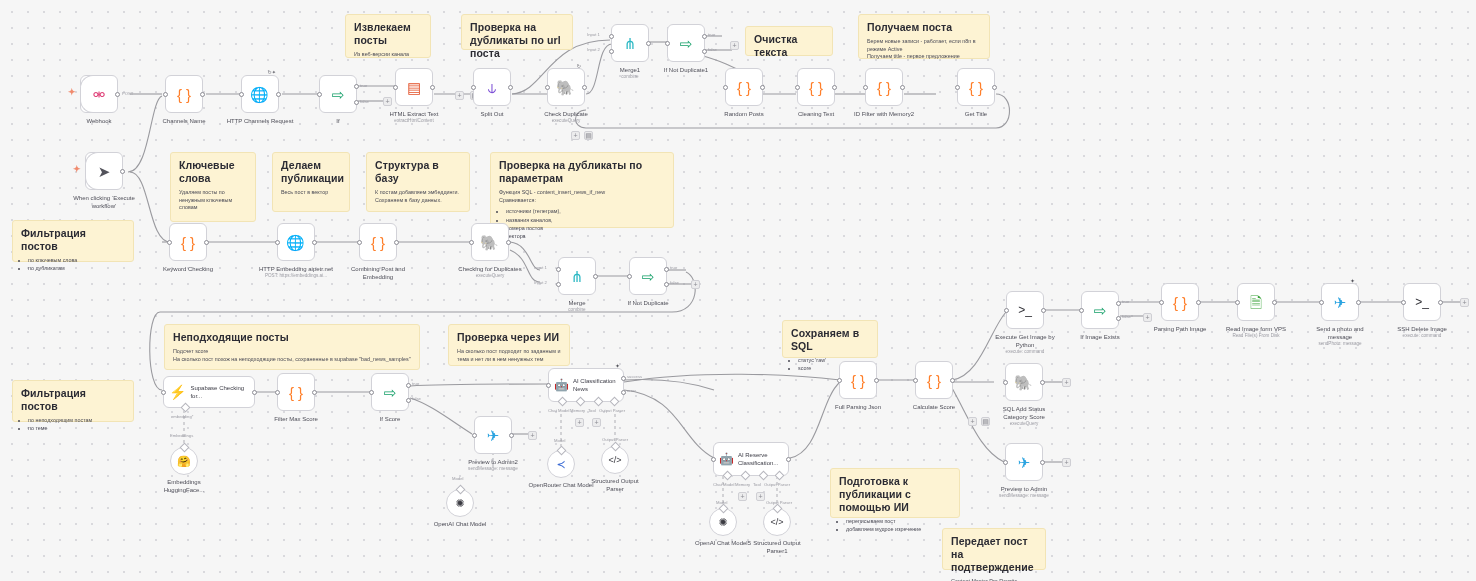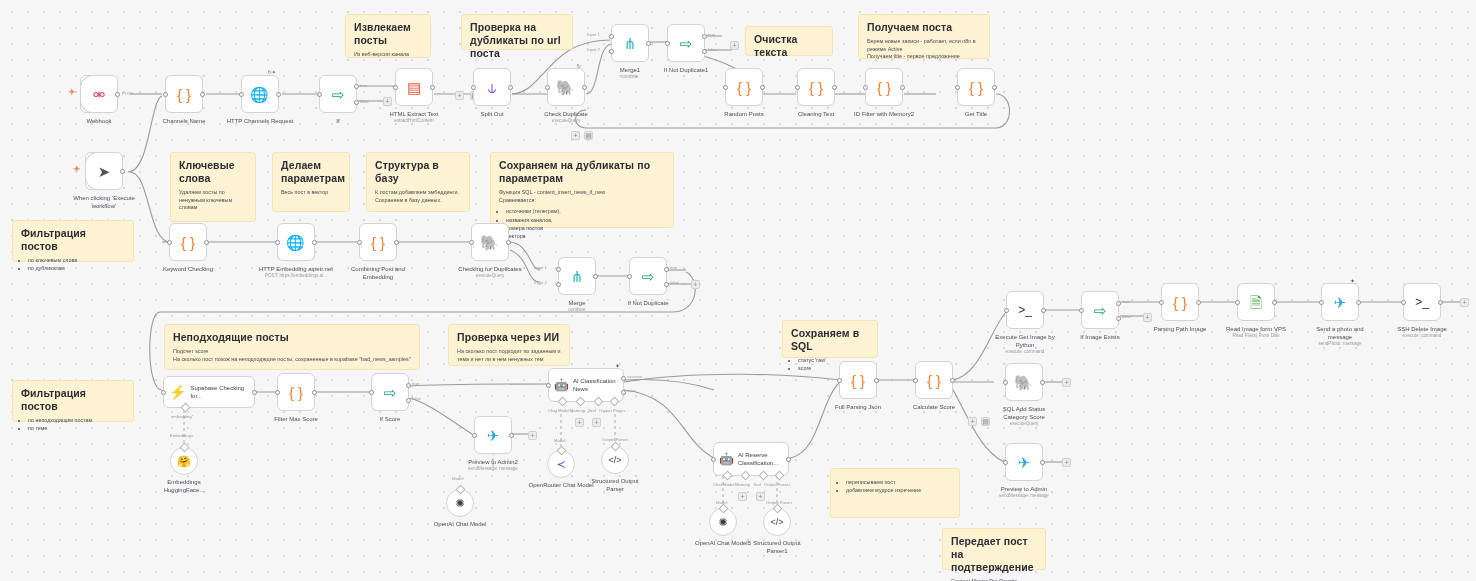--- a/index.html
+++ b/index.html
@@ -159,31 +159,31 @@
     <div class="nb" style="white-space:pre-line;">Берем новые записи - работает, если n8n в режиме Active
 Получаем title - первое предложение</div>
   </div>
 
   <div class="note" style="left:170px;top:152px;width:86px;height:70px;">
     <div class="nt">Ключевые слова</div>
     <div class="nb">Удаляем посты по ненужным ключевым словам</div>
   </div>
 
   <div class="note" style="left:272px;top:152px;width:78px;height:60px;">
-    <div class="nt">Делаем параметрам</div>
+    <div class="nt">Делаем публикации</div>
     <div class="nb">Весь пост в вектор</div>
   </div>
 
   <div class="note" style="left:366px;top:152px;width:104px;height:60px;">
     <div class="nt">Структура в базу</div>
     <div class="nb">К постам добавляем эмбеддинги. Сохраняем в базу данных.</div>
   </div>
 
   <div class="note" style="left:490px;top:152px;width:184px;height:76px;">
-    <div class="nt">Сохраняем на дубликаты по параметрам</div>
+    <div class="nt">Проверка на дубликаты по параметрам</div>
     <div class="nb" style="white-space:pre-line;">Функция SQL - content_insert_news_if_new
 Сравнивается:</div>
     <ul>
       <li>источники (телеграм),</li>
       <li>названия каналов,</li>
       <li>номера постов</li>
       <li>вектора</li>
     </ul>
   </div>
 
@@ -216,20 +216,21 @@
 
   <div class="note" style="left:782px;top:320px;width:96px;height:38px;">
     <div class="nt">Сохраняем в SQL</div>
     <ul>
       <li>статус 'raw'</li>
       <li>score</li>
     </ul>
   </div>
 
   <div class="note" style="left:830px;top:468px;width:130px;height:50px;">
+    <div class="nt">Подготовка к публикации с помощью ИИ</div>
     <ul>
       <li>переписываем пост</li>
       <li>добавляем мудрое изречение</li>
     </ul>
   </div>
 
   <div class="note" style="left:942px;top:528px;width:104px;height:42px;">
     <div class="nt">Передает пост на подтверждение</div>
     <div class="nb">Content Master Pro Rewrite</div>
   </div>

